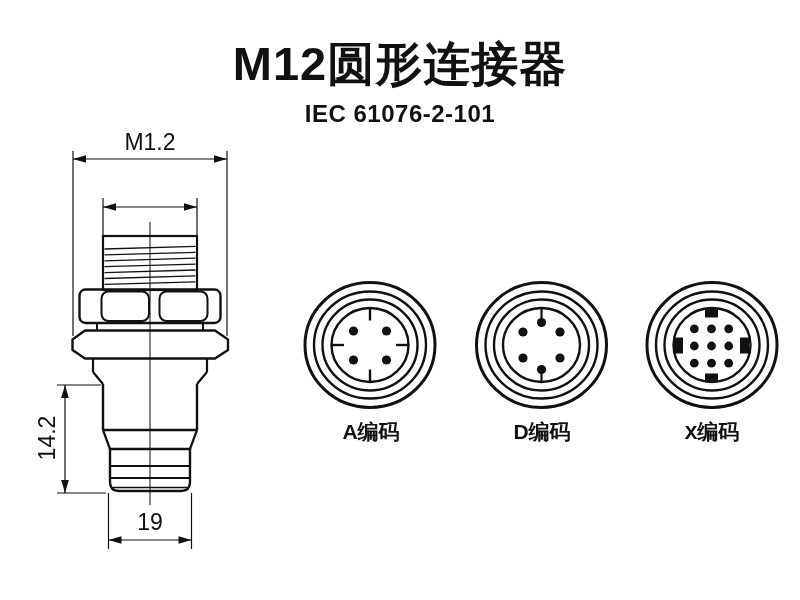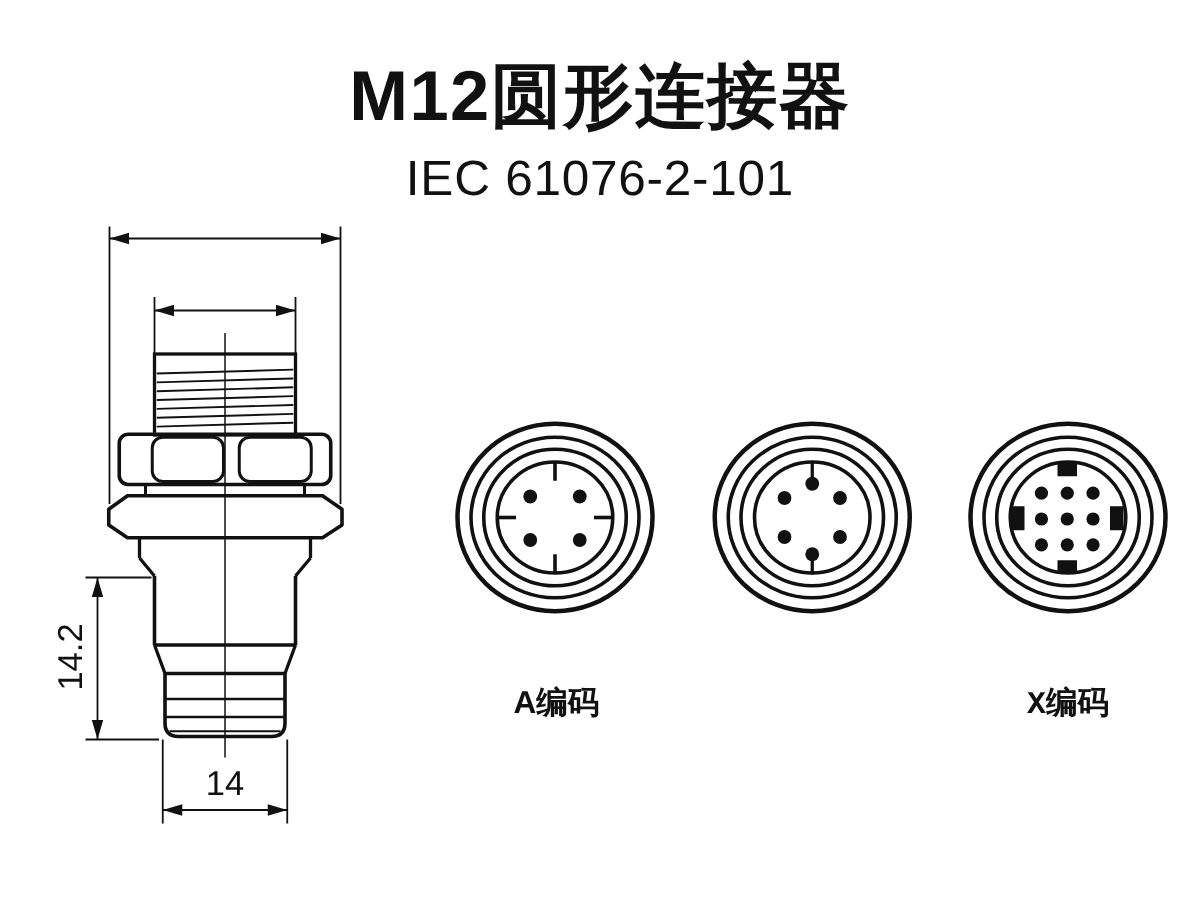--- a/index.html
+++ b/index.html
@@ -4,27 +4,27 @@
 <style>
   html,body{margin:0;padding:0;background:#ffffff;}
   #app{
     position:relative;width:800px;height:600px;background:#ffffff;
     font-family:"Liberation Sans","DejaVu Sans",sans-serif;color:#111;
     overflow:hidden;
   }
   .abs{position:absolute;}
   .ctr{text-align:center;}
   #title{left:0;top:38px;width:800px;font-size:47px;font-weight:700;line-height:1.1;letter-spacing:1px;}
-  #subtitle{left:0;top:100px;width:800px;font-size:33px;font-weight:400;letter-spacing:0.5px;}
+  #subtitle{left:0;top:100px;width:800px;font-size:24px;font-weight:700;letter-spacing:0.5px;}
   .dim-label{font-size:23px;font-weight:400;color:#111;white-space:nowrap;}
   #dim-m12{left:90px;top:129px;width:120px;}
   #dim-m12x1{left:90px;top:173px;width:120px;}
   #dim-142{left:47px;top:438px;transform:translate(-50%,-50%) rotate(-90deg);}
   #dim-14{left:110px;top:509px;width:80px;}
-  .code-label{font-size:21px;font-weight:600;width:120px;top:418px;white-space:nowrap;margin-top:36px;}
+  .code-label{font-size:21px;font-weight:600;width:120px;top:418px;white-space:nowrap;}
   #label-a{left:311px;}
   #label-d{left:482px;}
   #label-x{left:652px;font-family:Liberation Mono, monospace;}
   svg{position:absolute;left:0;top:0;}
   .ln{stroke:#111;fill:none;}
   .fl{fill:#111;stroke:none;}
 </style>
 </head>
 <body>
 
@@ -172,19 +172,21 @@
         <circle class="fl" cx="694.3" cy="363.2" r="4.4"></circle>
         <circle class="fl" cx="711.5" cy="363.2" r="4.4"></circle>
         <circle class="fl" cx="728.7" cy="363.2" r="4.4"></circle>
       </g>
     </g>
   </svg>
 
   <div id="title" class="abs ctr">M12圆形连接器</div>
   <div id="subtitle" class="abs ctr">IEC 61076-2-101</div>
 
+  <div id="dim-m12" class="abs ctr dim-label">M1.2</div>
   <div id="dim-142" class="abs dim-label">14.2</div>
-  <div id="dim-14" class="abs ctr dim-label">14</div>
+  <div id="dim-14" class="abs ctr dim-label">19</div>
 
   <div id="label-a" class="abs ctr code-label">A编码</div>
+  <div id="label-d" class="abs ctr code-label">D编码</div>
   <div id="label-x" class="abs ctr code-label">X编码</div>
 
 </div>
 
 </body></html>

